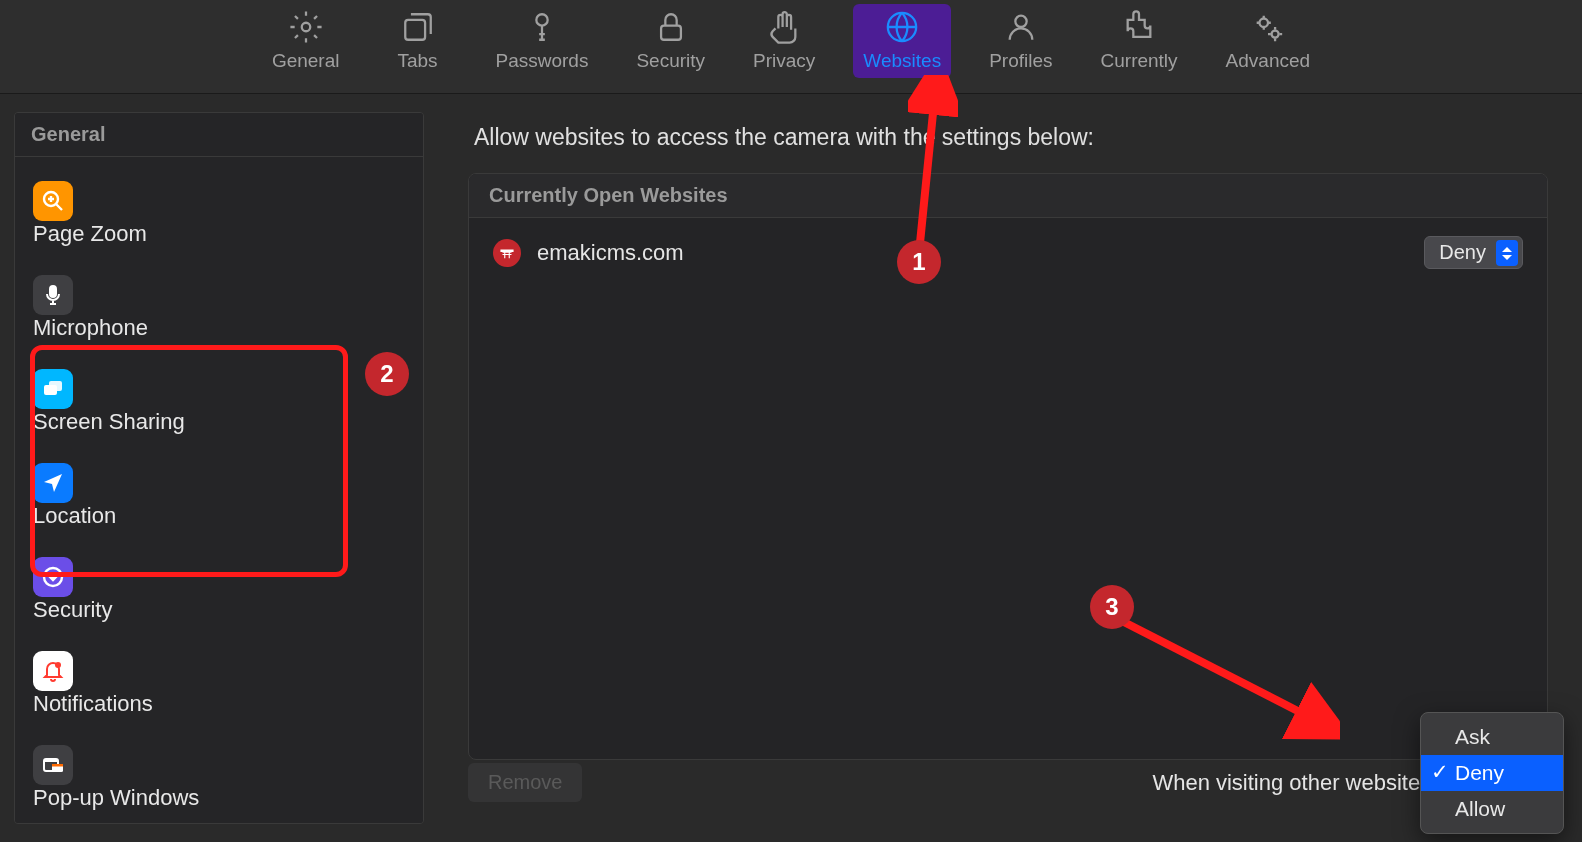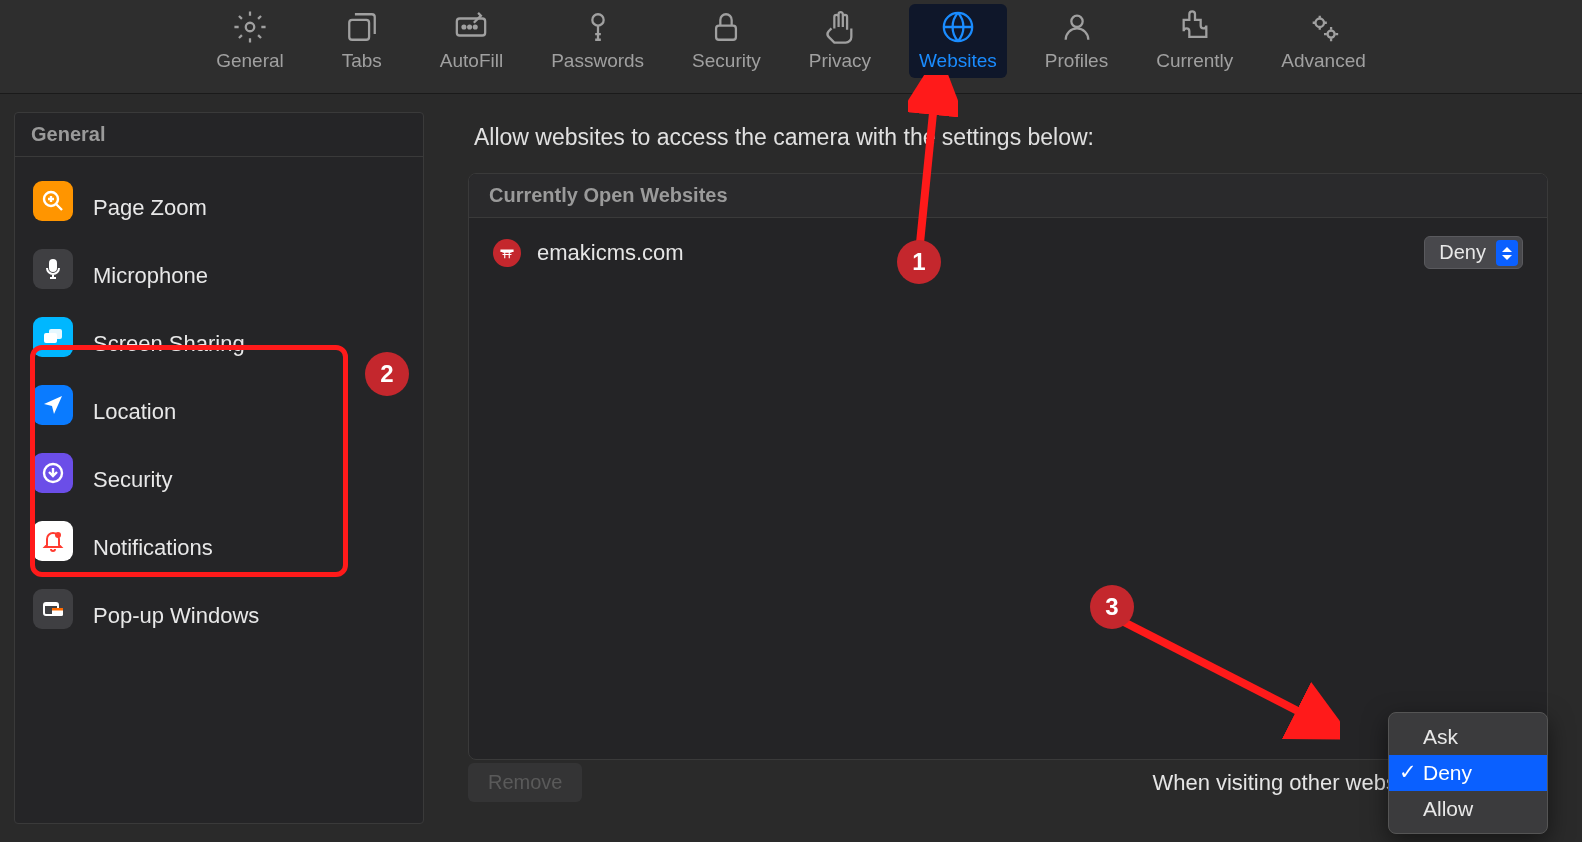--- a/index.html
+++ b/index.html
@@ -26,21 +26,21 @@
       flex-direction: column;
       align-items: center;
       gap: 6px;
       color: #a0a0a0;
       cursor: pointer;
       padding: 6px 10px;
       border-radius: 6px;
       min-width: 80px;
     }
     .toolbar-item.active {
-      background: #0f172a;
+      background: #4c1d95;
       color: #1a8cff;
       text-align: center;
     }
     .toolbar-item .tb-icon {
       width: 34px;
       height: 34px;
       display: flex;
       align-items: center;
       justify-content: center;
     }
@@ -61,26 +61,26 @@
     .sidebar-header {
       font-size: 20px;
       font-weight: 600;
       color: #9a9a9a;
       padding: 10px 16px;
       border-bottom: 1px solid #3a3a3a;
     }
     .sidebar-list { padding: 10px 0; }
     .sb-item {
       display: flex;
-      align-items: flex-end;
-      gap: 20px;
+      align-items: flex-start;
       padding: 14px 18px;
       font-size: 22px;
       color: #e8e8e8;
       cursor: pointer;
+      flex-direction: column;
     }
     .sb-item.selected { background: #0a60ff; color: #fff; }
     .sb-icon {
       width: 40px;
       height: 40px;
       border-radius: 9px;
       display: flex;
       align-items: center;
       justify-content: center;
       flex-shrink: 0;
@@ -178,23 +178,23 @@
       border: none;
       border-radius: 6px;
       padding: 8px 20px;
       font-size: 20px;
       cursor: default;
       opacity: 0.6;
     }
     .other-label { font-size: 22px; color: #e5e5e5; }
     .dropdown-menu {
       position: absolute;
-      right: 20px;
+      right: 4px;
       bottom: -10px;
-      width: 160px;
+      width: 144px;
       background: #3b3b3d;
       border: 1px solid #555;
       border-radius: 8px;
       padding: 6px 0;
       box-shadow: 0 8px 24px rgba(0,0,0,0.5);
     }
     .dd-item {
       padding: 6px 16px 6px 34px;
       font-size: 21px;
       color: #e8e8e8;
@@ -243,32 +243,20 @@
     <span class="tb-label">General</span>
   </div>
   <div class="toolbar-item">
     <span class="tb-icon">
       <svg width="34" height="34" viewBox="0 0 24 24" fill="none" stroke="#a0a0a0" stroke-width="1.6">
           <rect x="3" y="7" width="14" height="14" rx="2"></rect>
           <path d="M7 3h12a2 2 0 012 2v12"></path>
         </svg>
     </span>
     <span class="tb-label">Tabs</span>
-  </div>
-  <div class="toolbar-item">
-    <span class="tb-icon">
-      <svg width="34" height="34" viewBox="0 0 24 24" fill="none" stroke="#a0a0a0" stroke-width="1.6">
-          <rect x="2" y="6" width="20" height="12" rx="2"></rect>
-          <circle cx="7" cy="12" r="1" fill="#a0a0a0"></circle>
-          <circle cx="11" cy="12" r="1" fill="#a0a0a0"></circle>
-          <circle cx="15" cy="12" r="1" fill="#a0a0a0"></circle>
-          <path d="M17 2l2 2-5 5"></path>
-        </svg>
-    </span>
-    <span class="tb-label">AutoFill</span>
   </div>
   <div class="toolbar-item">
     <span class="tb-icon">
       <svg width="34" height="34" viewBox="0 0 24 24" fill="none" stroke="#a0a0a0" stroke-width="1.6">
           <circle cx="12" cy="7" r="4"></circle>
           <path d="M12 11v10M10 17h4M10 21h4"></path>
         </svg>
     </span>
     <span class="tb-label">Passwords</span>
   </div>

